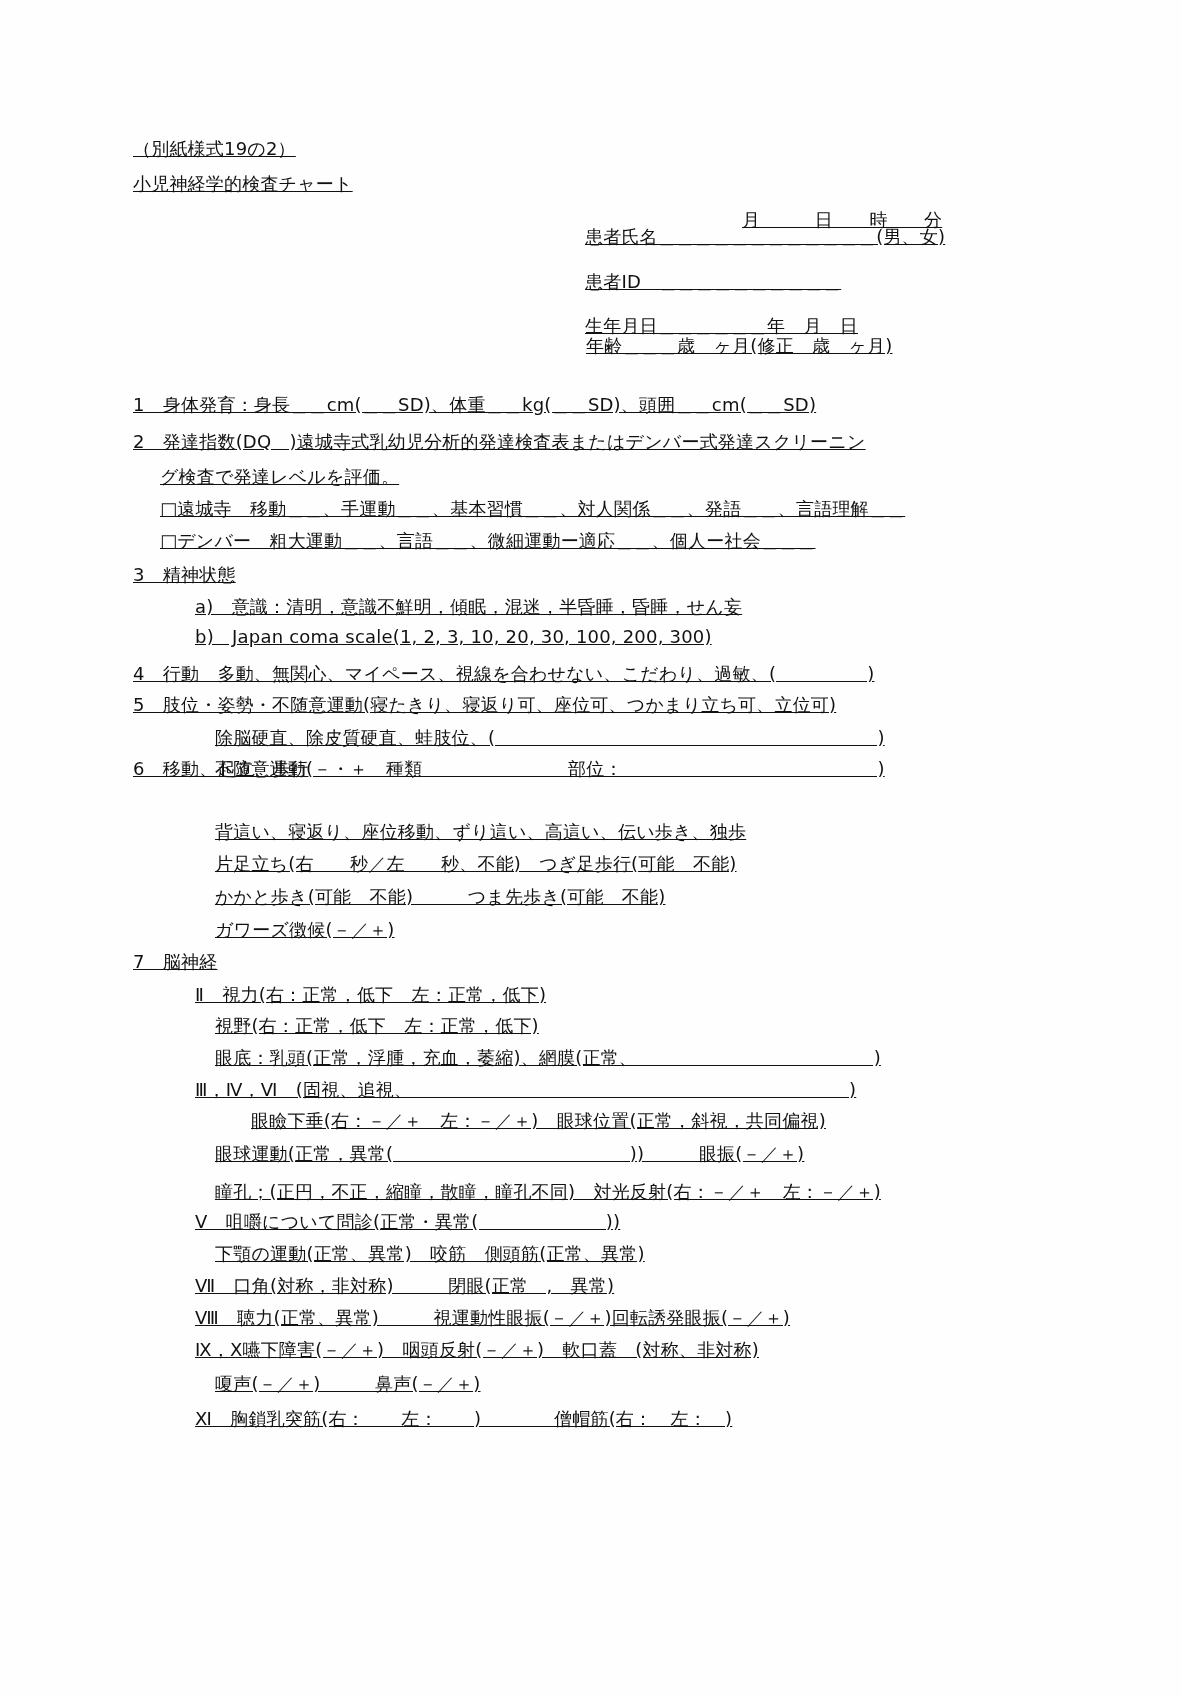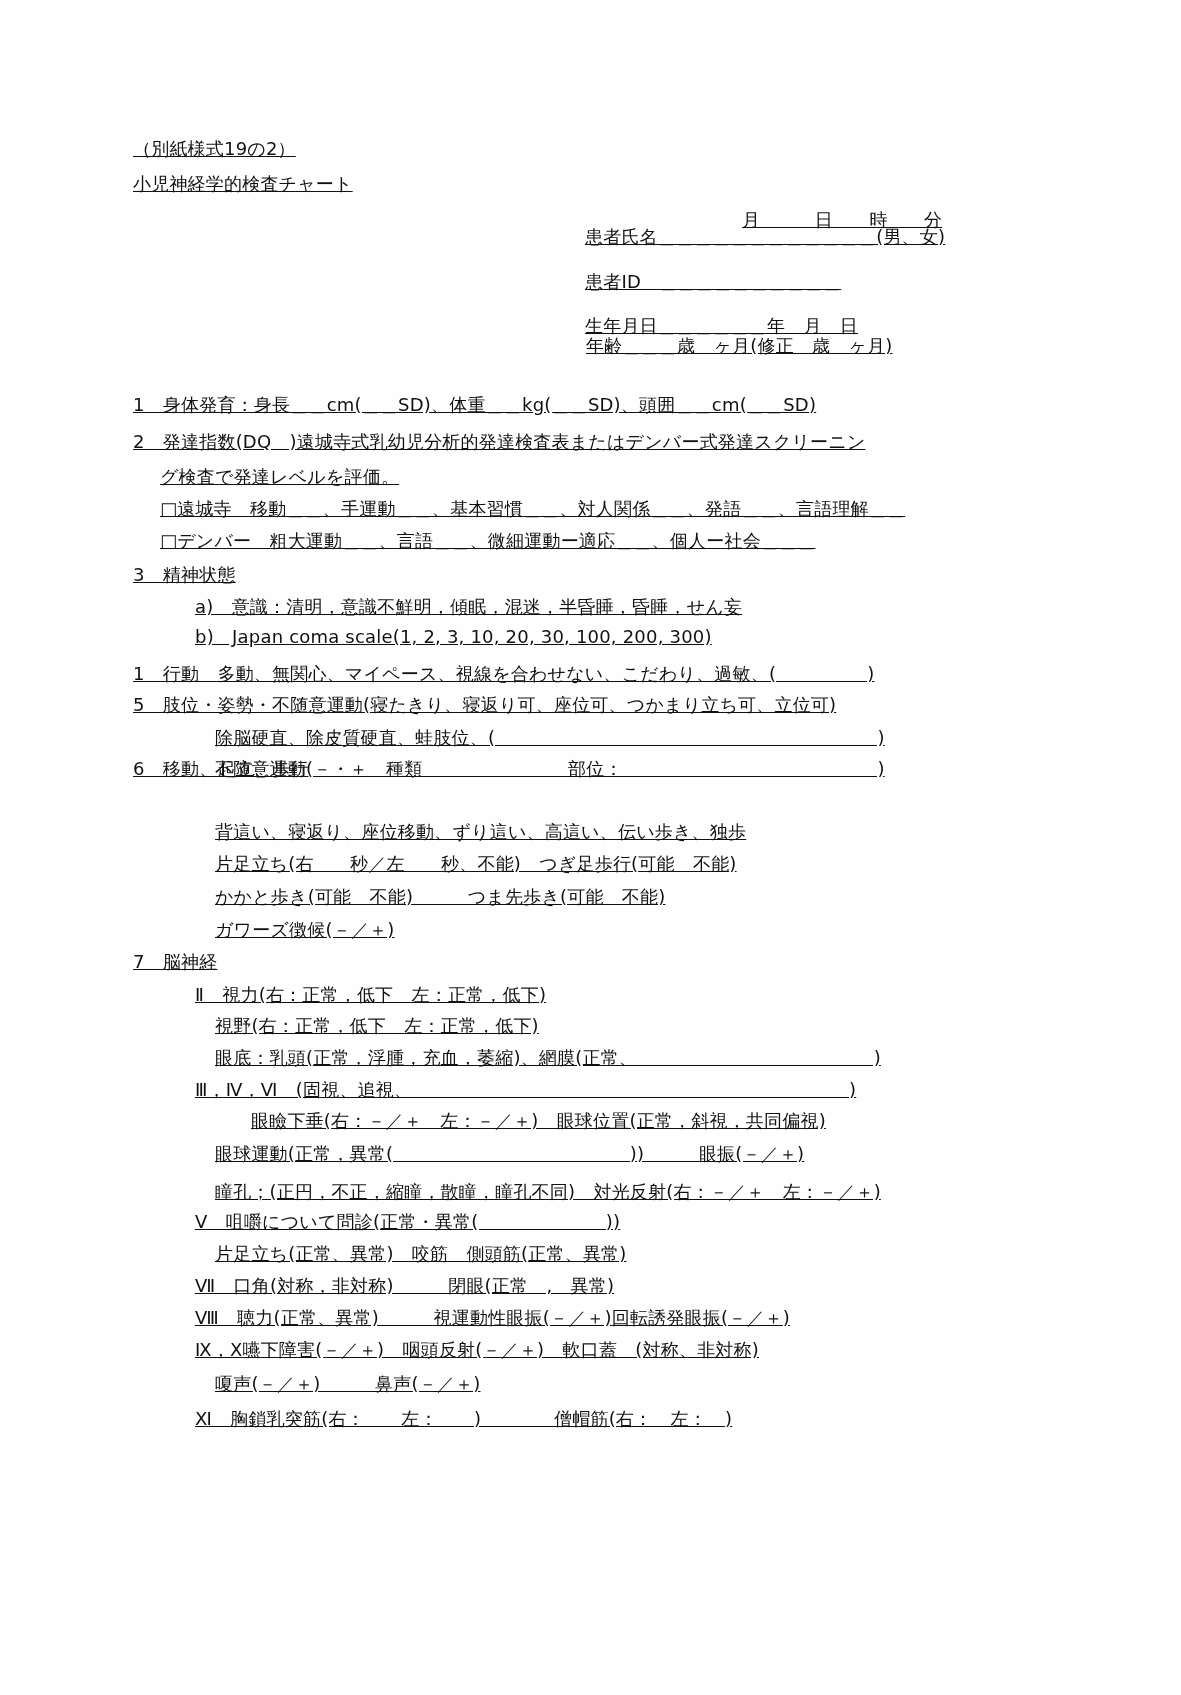--- a/index.html
+++ b/index.html
@@ -100,42 +100,42 @@
     <div class="ln n s1">1　身体発育：身長＿＿cm(＿＿SD)、体重＿＿kg(＿＿SD)、頭囲＿＿cm(＿＿SD)</div>
     <div class="ln n s2">2　発達指数(DQ　)遠城寺式乳幼児分析的発達検査表またはデンバー式発達スクリーニン</div>
     <div class="ln ind1 s2b">グ検査で発達レベルを評価。</div>
     <div class="ln ind1 s2c">□遠城寺　移動＿＿、手運動＿＿、基本習慣＿＿、対人関係＿＿、発語＿＿、言語理解＿＿</div>
     <div class="ln ind1 s2d">□デンバー　粗大運動＿＿、言語＿＿、微細運動ー適応＿＿、個人ー社会＿＿＿</div>
 
     <div class="ln n s3">3　精神状態</div>
     <div class="ln ind2 s3a">a)　意識：清明，意識不鮮明，傾眠，混迷，半昏睡，昏睡，せん妄</div>
     <div class="ln ind2 s3b">b)　Japan coma scale(1, 2, 3, 10, 20, 30, 100, 200, 300)</div>
 
-    <div class="ln n s4">1　行動　多動、無関心、マイペース、視線を合わせない、こだわり、過敏、(　　　　　)</div>
+    <div class="ln n s4">4　行動　多動、無関心、マイペース、視線を合わせない、こだわり、過敏、(　　　　　)</div>
     <div class="ln n s5">5　肢位・姿勢・不随意運動(寝たきり、寝返り可、座位可、つかまり立ち可、立位可)</div>
     <div class="ln ind3 s5a">除脳硬直、除皮質硬直、蛙肢位、(　　　　　　　　　　　　　　　　　　　　　)</div>
     <div class="ln ind3 s5b">不随意運動(－・＋　種類　　　　　　　　部位：　　　　　　　　　　　　　　)</div>
 
     <div class="ln n s6">6　移動、起立、歩行</div>
     <div class="ln ind3 s6a">背這い、寝返り、座位移動、ずり這い、高這い、伝い歩き、独歩</div>
     <div class="ln ind3 s6b">片足立ち(右　　秒／左　　秒、不能)　つぎ足歩行(可能　不能)</div>
     <div class="ln ind3 s6c">かかと歩き(可能　不能)　　　つま先歩き(可能　不能)</div>
     <div class="ln ind3 s6d">ガワーズ徴候(－／＋)</div>
 
     <div class="ln n s7">7　脳神経</div>
 
     <div class="ln ind2 c1">Ⅱ　視力(右：正常，低下　左：正常，低下)</div>
     <div class="ln ind3 c2">視野(右：正常，低下　左：正常，低下)</div>
     <div class="ln ind3 c3">眼底：乳頭(正常，浮腫，充血，萎縮)、網膜(正常、　　　　　　　　　　　　　)</div>
     <div class="ln ind2 c4">Ⅲ，Ⅳ，Ⅵ　(固視、追視、　　　　　　　　　　　　　　　　　　　　　　　　)</div>
     <div class="ln ind3 c5">眼瞼下垂(右：－／＋　左：－／＋)　眼球位置(正常，斜視，共同偏視)</div>
     <div class="ln ind3 c6">眼球運動(正常，異常(　　　　　　　　　　　　　))　　　眼振(－／＋)</div>
     <div class="ln ind3 c7">瞳孔；(正円，不正，縮瞳，散瞳，瞳孔不同)　対光反射(右：－／＋　左：－／＋)</div>
     <div class="ln ind2 c8">Ⅴ　咀嚼について問診(正常・異常(　　　　　　　))</div>
-    <div class="ln ind3 c9">片足立ち(正常、異常)　咬筋　側頭筋(正常、異常)</div>
+    <div class="ln ind3 c9">下顎の運動(正常、異常)　咬筋　側頭筋(正常、異常)</div>
     <div class="ln ind2 c10">Ⅶ　口角(対称，非対称)　　　閉眼(正常　,　異常)</div>
     <div class="ln ind2 c11">Ⅷ　聴力(正常、異常)　　　視運動性眼振(－／＋)回転誘発眼振(－／＋)</div>
     <div class="ln ind2 c12">Ⅸ，Ⅹ嚥下障害(－／＋)　咽頭反射(－／＋)　軟口蓋　(対称、非対称)</div>
     <div class="ln ind3 c13">嗄声(－／＋)　　　鼻声(－／＋)</div>
     <div class="ln ind2 c14">Ⅺ　胸鎖乳突筋(右：　　左：　　)　　　　僧帽筋(右：　左：　)</div>
 
   </div>
 </div>
 
 </body></html>

